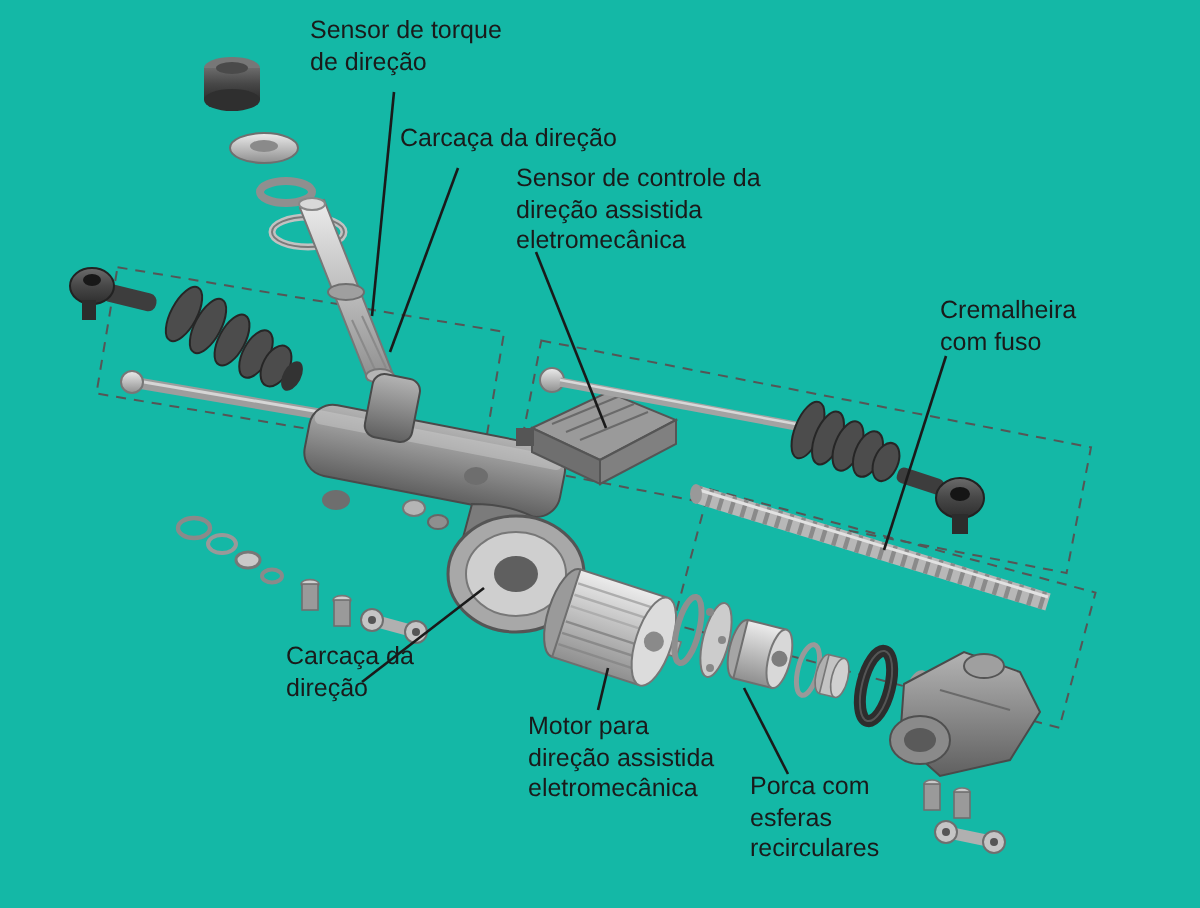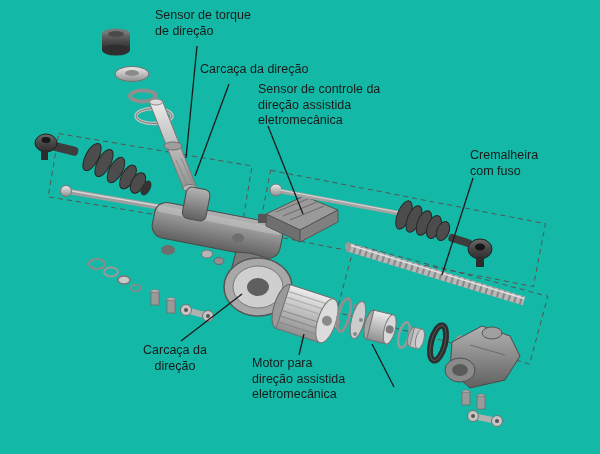--- a/index.html
+++ b/index.html
@@ -10,22 +10,22 @@
     position:absolute;
     font-size:12.5px;
     line-height:1.24;
     color:#1a1a1a;
     white-space:pre-line;
   }
   .lbl-torque{left:155px;top:8px;}
   .lbl-pinion{left:200px;top:62px;}
   .lbl-ecu{left:258px;top:82px;}
   .lbl-rack{left:458px;top:148px;margin-left:12px;}
-  .lbl-housing{left:143px;top:343px;text-align:center;}
-  .lbl-motor{left:252px;top:356px;}
+  .lbl-housing{left:143px;top:321px;}
+  .lbl-motor{left:264px;top:356px;}
   .lbl-nut{left:375px;top:386px;}
 </style>
 </head>
 <body>
 
 <div class="stage">
 
   <svg width="600" height="454" viewBox="0 0 600 454">
     <defs>
       <linearGradient id="gMetal" x1="0" x2="0" y1="0" y2="1">
@@ -254,14 +254,17 @@
   <div class="part-label lbl-ecu">Sensor de controle da
 direção assistida
 eletromecânica</div>
   <div class="part-label lbl-rack">Cremalheira
 com fuso</div>
   <div class="part-label lbl-housing">Carcaça da
 direção</div>
   <div class="part-label lbl-motor">Motor para
 direção assistida
 eletromecânica</div>
+  <div class="part-label lbl-nut">Porca com
+esferas
+recirculares</div>
 
 </div>
 
 </body></html>

